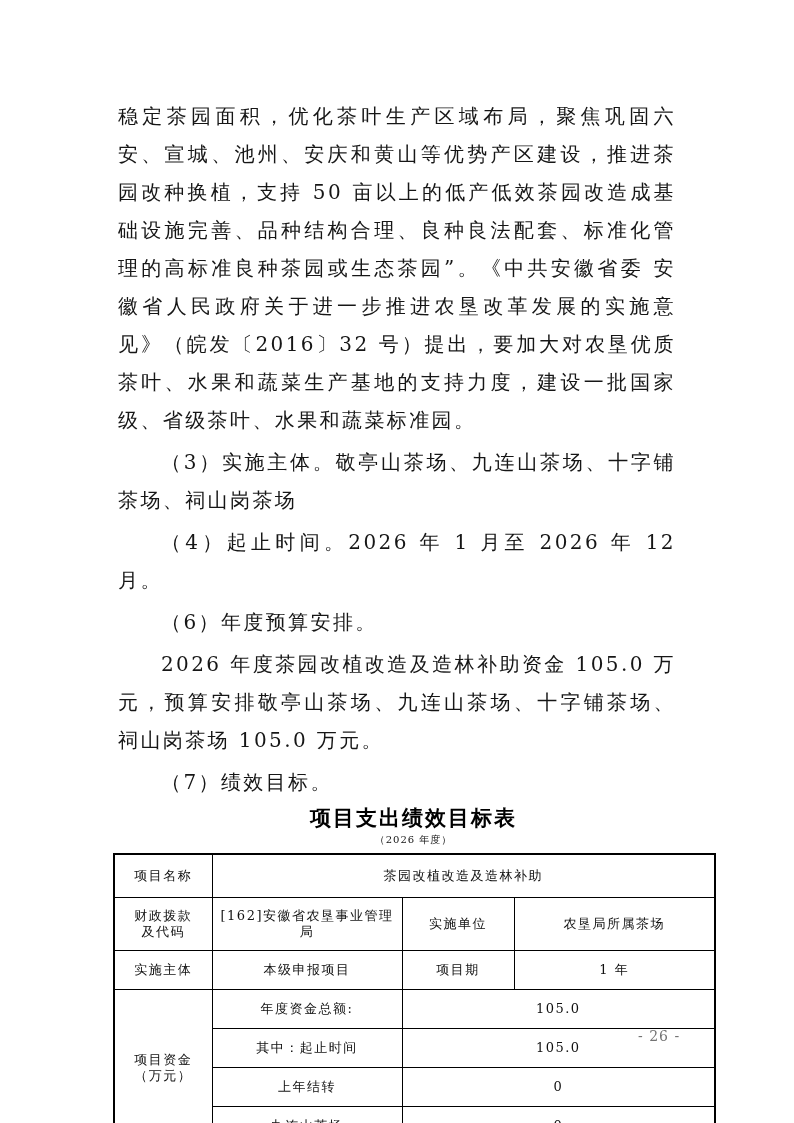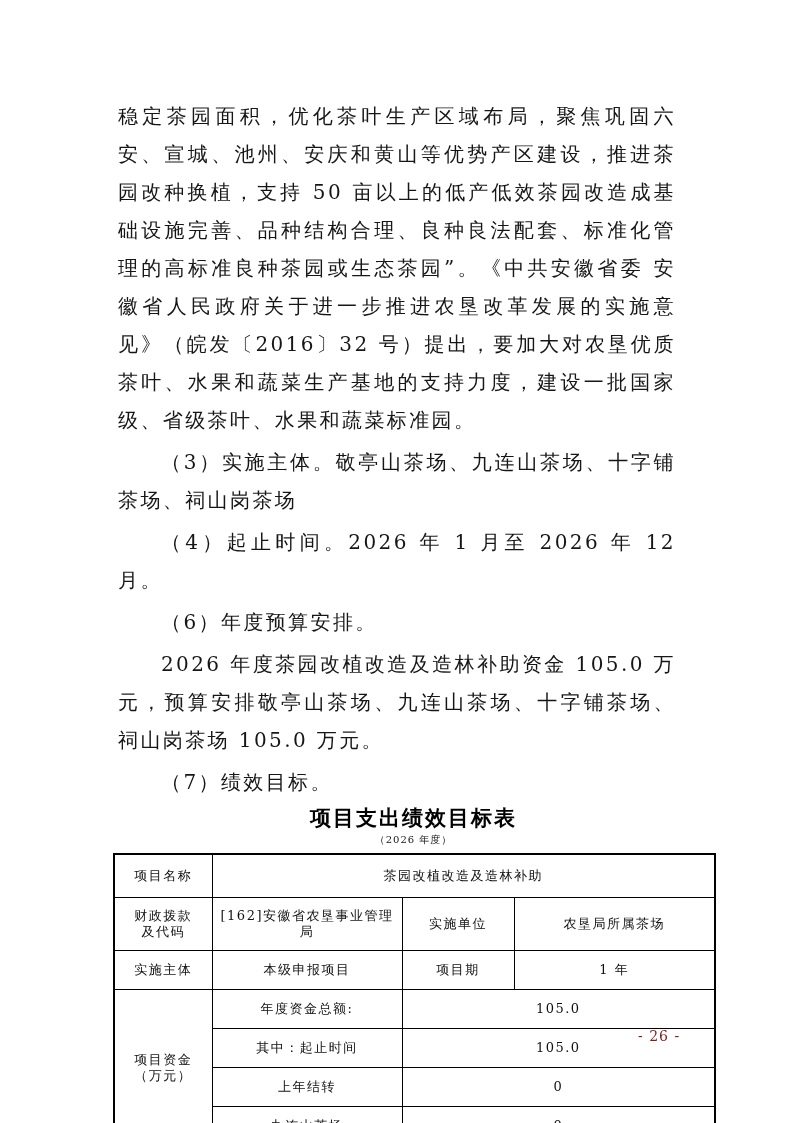--- a/index.html
+++ b/index.html
@@ -63,21 +63,21 @@
   td.h3 { height:22px; }
   td.hf { height:22px; }
   td.fund-left0 { text-align:left; padding-left:9px; }
   td.fund-left1 { text-align:left; padding-left:18px; }
   .page-num {
     position:absolute;
     left:638px; top:1028px;
     width:70px;
     font-size:14px;
     letter-spacing:1px;
-    color:#7f1d1d;
+    color:#737373;
     text-align:left;
   }
 </style>
 </head>
 <body>
 
 <div class="page">
   <div class="content">
     <p class="body">稳定茶园面积，优化茶叶生产区域布局，聚焦巩固六安、宣城、池州、安庆和黄山等优势产区建设，推进茶园改种换植，支持 50 亩以上的低产低效茶园改造成基础设施完善、品种结构合理、良种良法配套、标准化管理的高标准良种茶园或生态茶园”。《中共安徽省委 安徽省人民政府关于进一步推进农垦改革发展的实施意见》（皖发〔2016〕32 号）提出，要加大对农垦优质茶叶、水果和蔬菜生产基地的支持力度，建设一批国家级、省级茶叶、水果和蔬菜标准园。</p>
     <p class="body indent">（3）实施主体。敬亭山茶场、九连山茶场、十字铺茶场、祠山岗茶场</p>

